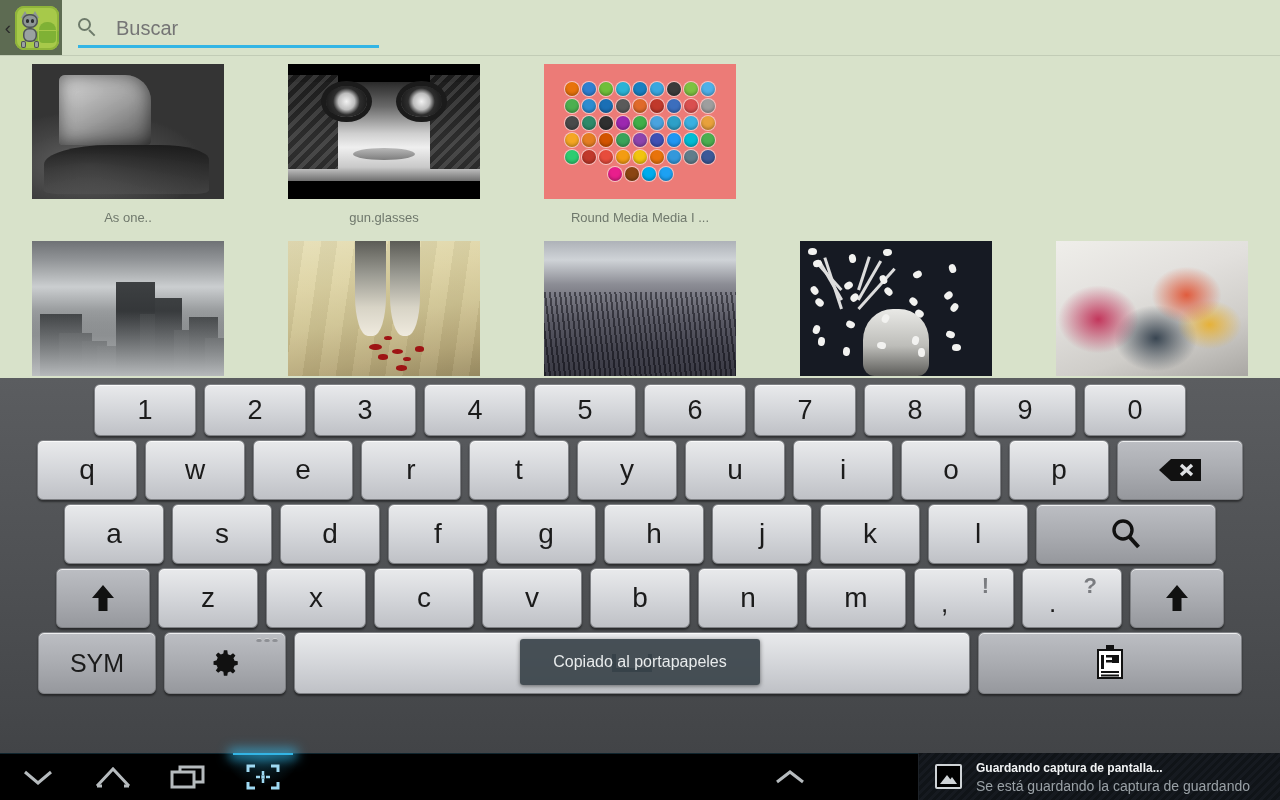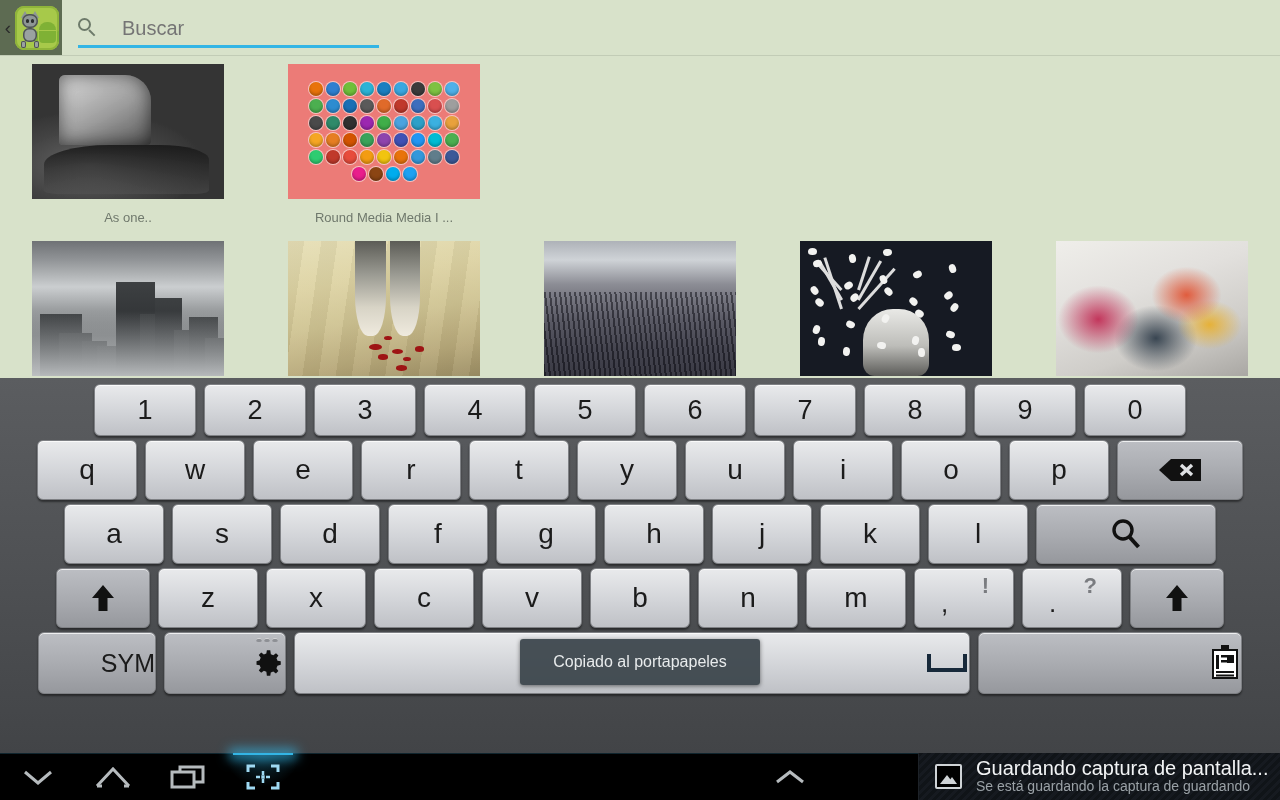--- a/index.html
+++ b/index.html
@@ -67,21 +67,21 @@
   #search-icon{ width:20px; height:20px; position:relative; margin-left:4px; }
   #search-icon .ring{
     position:absolute; left:0; top:0; width:13px; height:13px;
     border:2px solid #6d7a6a; border-radius:50%;
   }
   #search-icon .handle{
     position:absolute; left:11px; top:11px; width:8px; height:2px;
     background:#6d7a6a; transform:rotate(45deg); transform-origin:left center;
   }
   #search-input{
-    border:0; background:transparent; outline:none; margin-left:24px;
+    border:0; background:transparent; outline:none; margin-left:18px;
     font-size:20px; color:#8a9488; font-family:"Liberation Sans", sans-serif;
     width:250px;
   }
   #search-underline{
     position:absolute; left:4px; bottom:3px; width:301px; height:3px;
     background:#33b5e5;
   }
   #topbar-divider{
     position:absolute; left:0; top:55px; width:1280px; height:1px; background:#c2ccb6;
   }
@@ -276,21 +276,21 @@
     border:1px solid #7e8084;
     position:relative; user-select:none;
   }
   .key.dark{
     background:linear-gradient(180deg,#bcbec3 0%,#a8aaaf 55%,#96989d 100%);
   }
   .r-num .key{ width:102px; height:52px; font-size:27px; }
   .r-q .key{ width:100px; height:60px; }
   .r-a .key{ width:100px; height:60px; }
   .r-z .key{ width:100px; height:60px; }
-  .r-sp .key{ height:62px;justify-content:flex-end; }
+  .r-sp .key{ height:62px; }
   .key.bksp{ width:126px; }
   .key.enter{ width:180px; }
   .key.shift{ width:94px; }
   .key.punct{ width:100px; }
   .key.sym{ width:118px; font-size:25px; }
   .key.settings{ width:122px; }
   .key.space{ width:676px; }
   .key.clip{ width:264px; }
 
   .supsym{
@@ -352,21 +352,21 @@
     content:""; position:absolute; left:3px; bottom:3px; width:0; height:0;
     border-left:7px solid transparent; border-right:7px solid transparent;
     border-bottom:9px solid #cfd3d6;
   }
   #notif-icon:after{
     content:""; position:absolute; right:3px; bottom:3px; width:0; height:0;
     border-left:5px solid transparent; border-right:5px solid transparent;
     border-bottom:7px solid #cfd3d6;
   }
   #notif-text{ display:flex; flex-direction:column; justify-content:center; }
-  #notif-title{ color:#f2f4f5; font-size:20px; font-weight:normal; line-height:19px;
+  #notif-title{ color:#f2f4f5; font-size:12px; font-weight:bold; line-height:19px;
     white-space:nowrap; }
   #notif-sub{ color:#9aa1a6; font-size:14px; line-height:17px; white-space:nowrap; }
 </style>
 </head>
 <body>
 
 <div id="topbar">
   <div id="app-icon-wrap">
     <div id="back-caret">‹</div>
     <div id="app-icon">
@@ -399,20 +399,31 @@
   </div>
 </div>
 <div id="topbar-divider"></div>
 
 <div id="gallery">
 
   <div class="grid-row" style="top:8px;">
     <div class="cell">
       <div class="thumb t-bus"></div>
       <div class="cap">As one..</div>
+    </div>
+    <div class="cell">
+      <div class="thumb t-face">
+        <div class="inner"></div>
+          <div class="gear l"></div>
+          <div class="gear r"></div>
+        <div class="eye l"></div>
+          <div class="eye r"></div>
+          <div class="mouth"></div>
+      </div>
+      <div class="cap">gun.glasses</div>
     </div>
     <div class="cell">
       <div class="thumb t-social">
         <div class="pad" id="social-pad">
             <span class="ic" style="background: rgb(232, 115, 11);"></span>
             <span class="ic" style="background: rgb(47, 127, 208);"></span>
             <span class="ic" style="background: rgb(111, 191, 58);"></span>
             <span class="ic" style="background: rgb(43, 179, 214);"></span>
             <span class="ic" style="background: rgb(26, 127, 193);"></span>
             <span class="ic" style="background: rgb(58, 167, 224);"></span>

